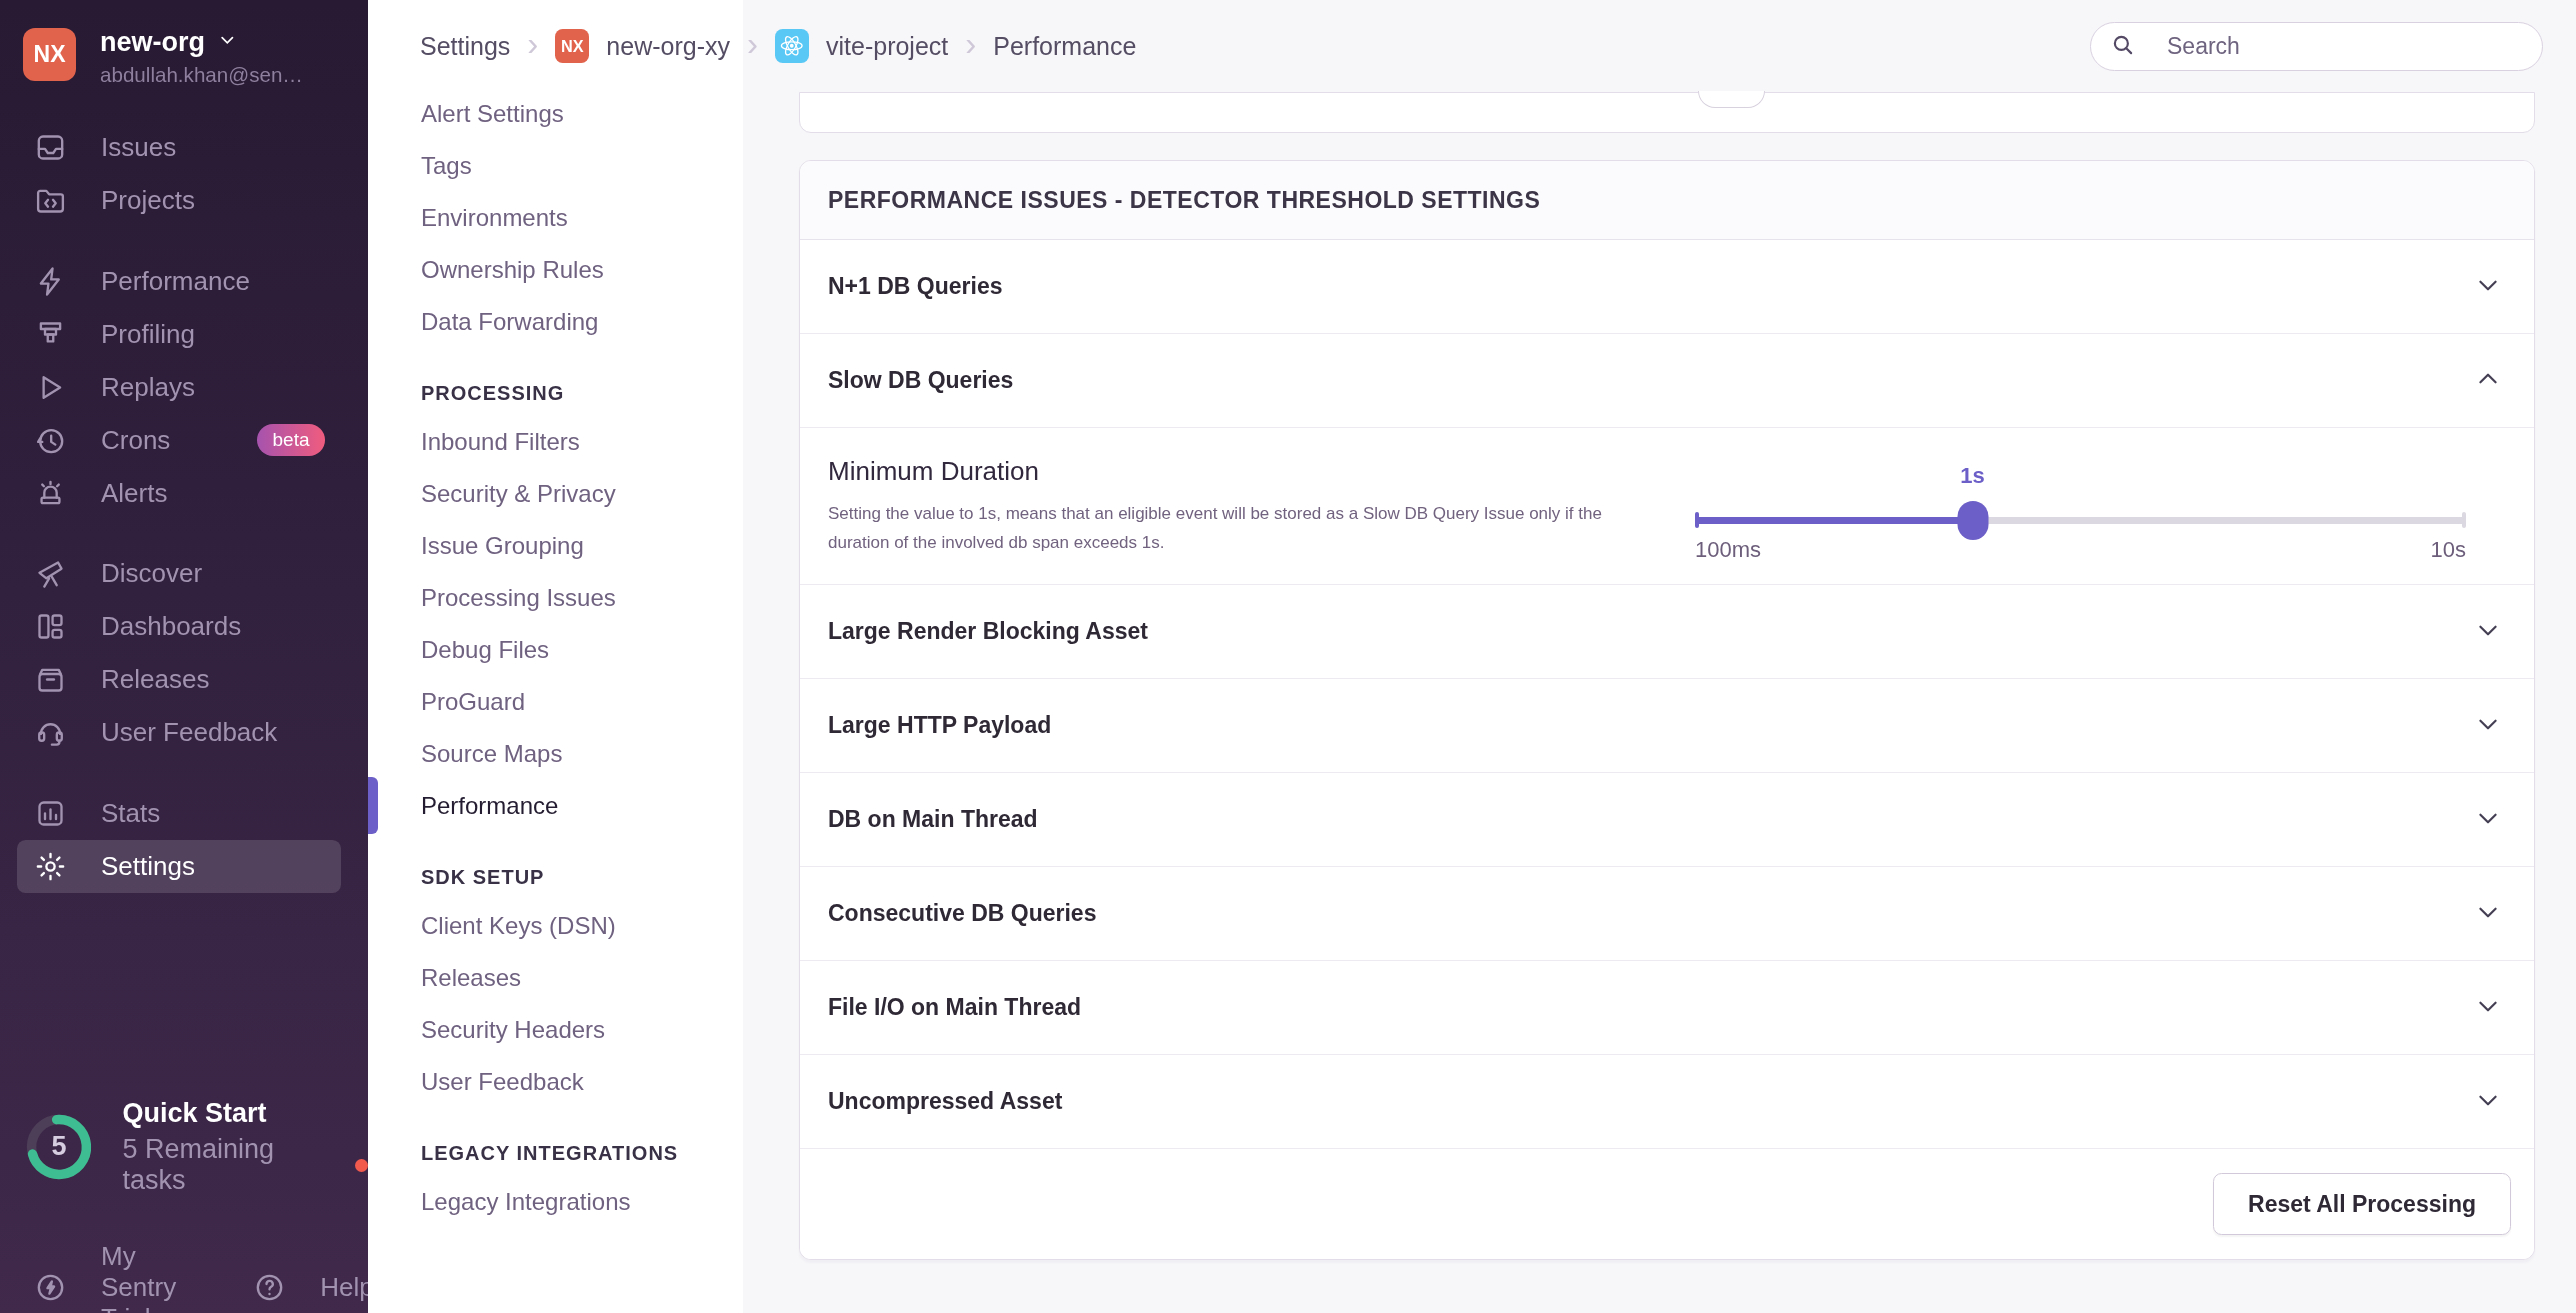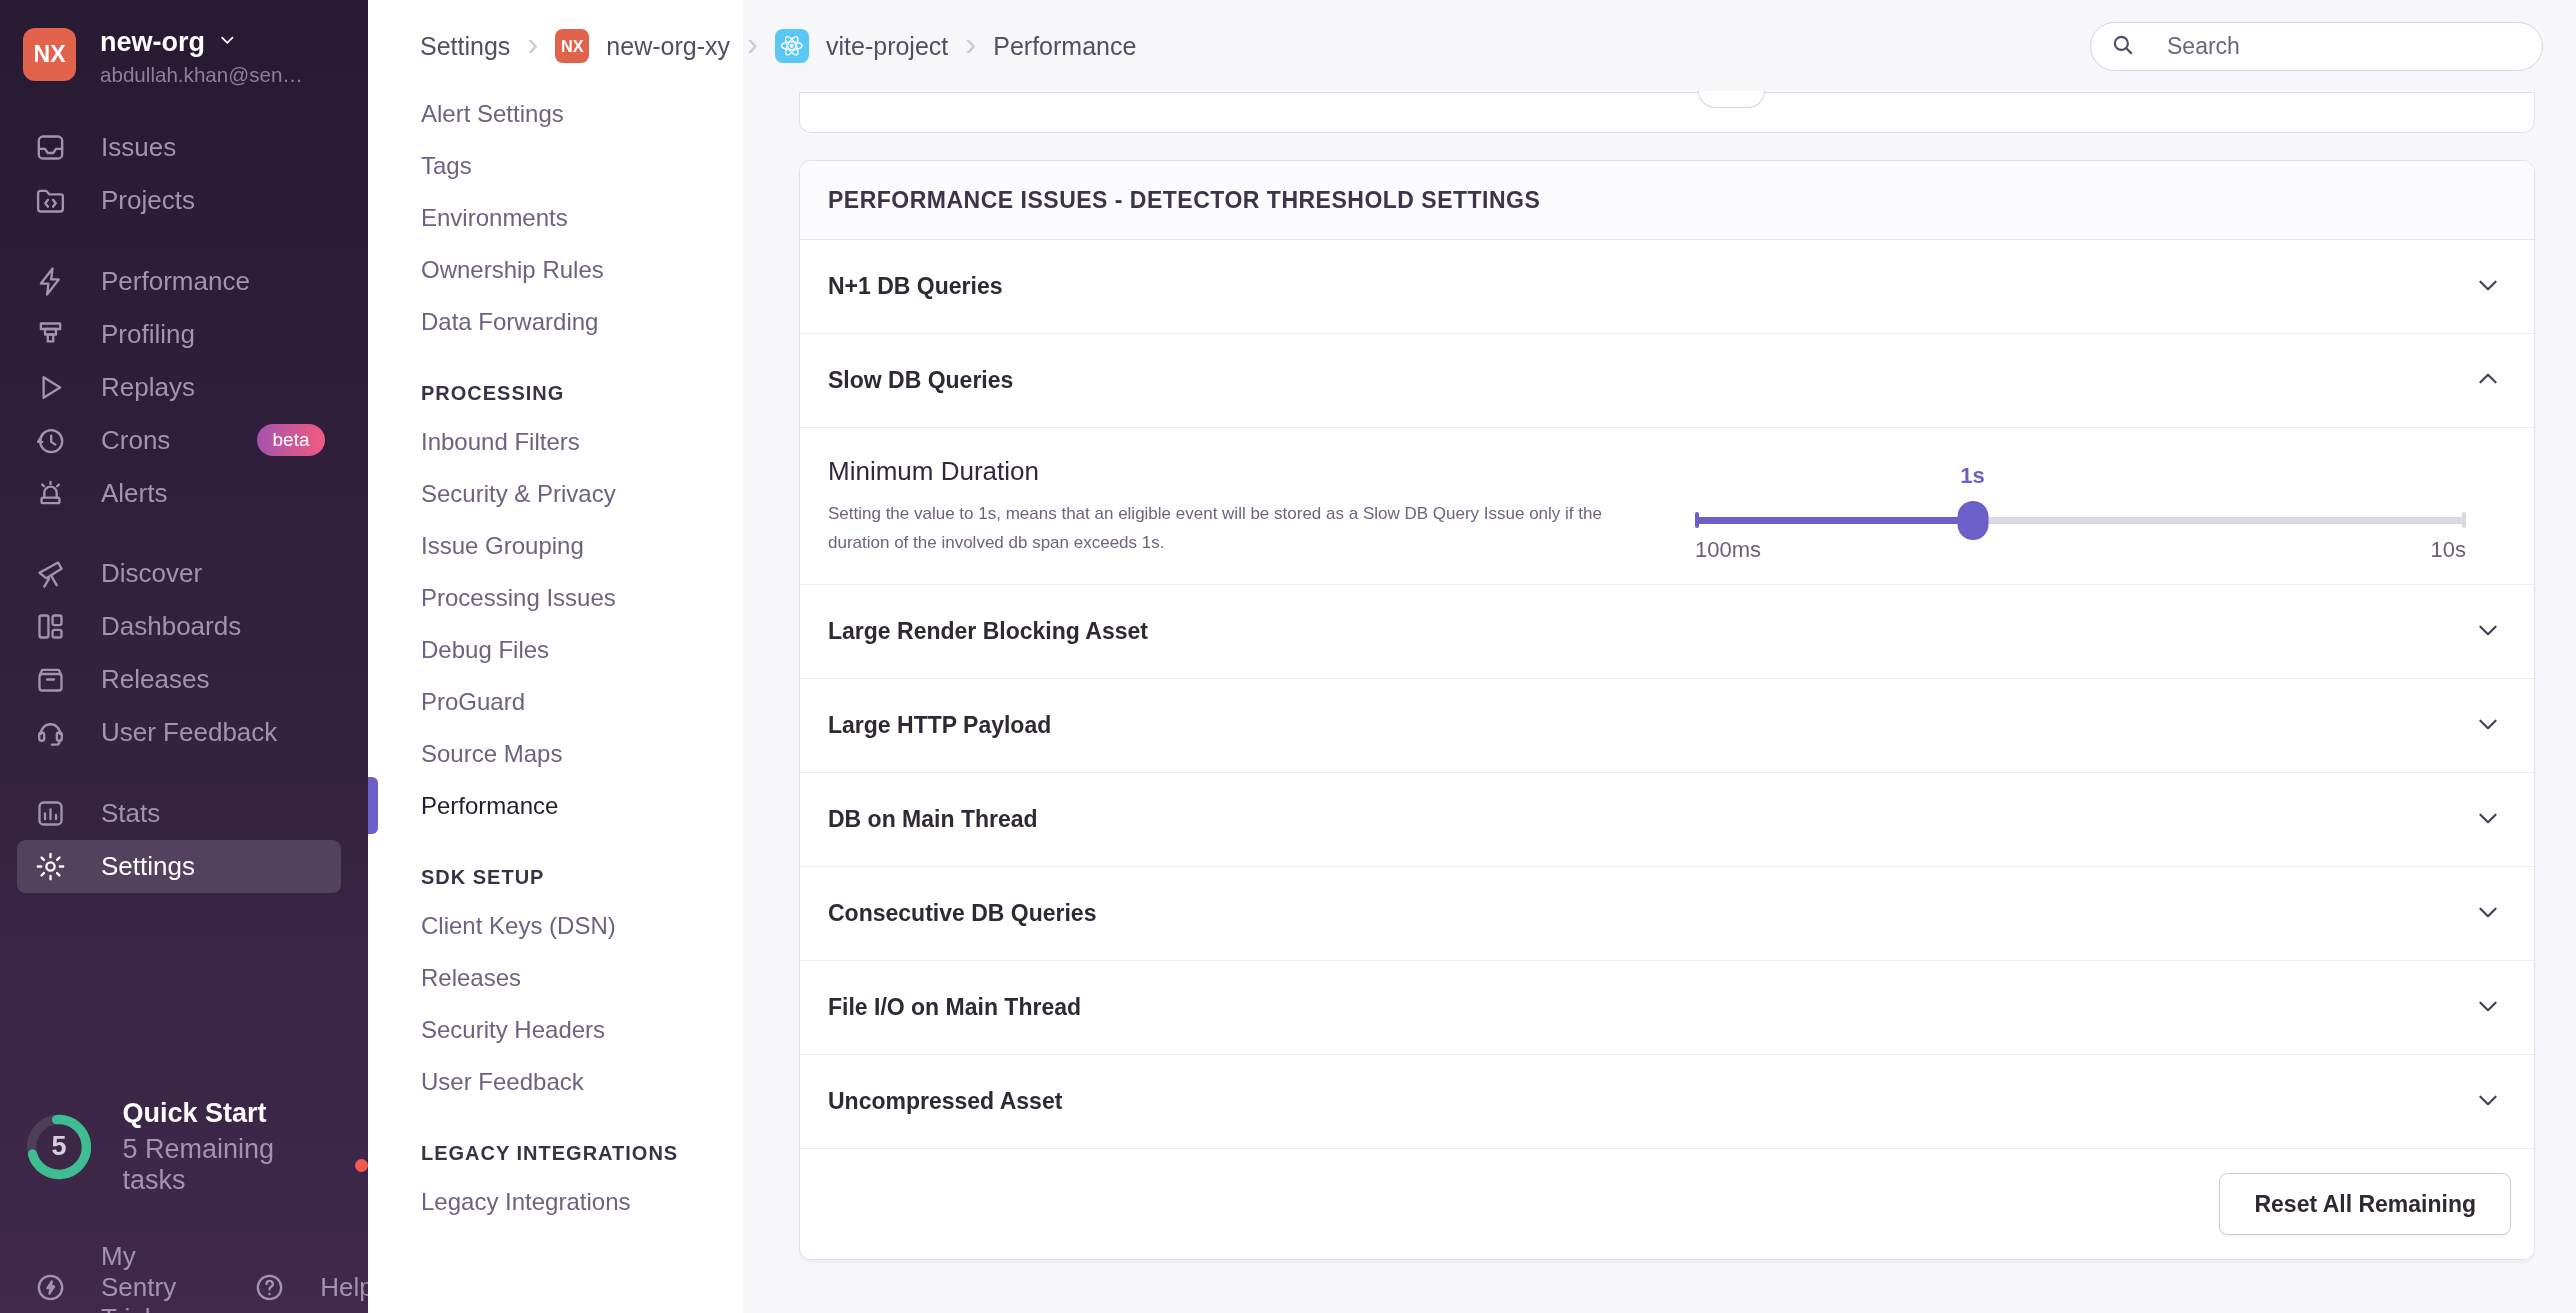--- a/index.html
+++ b/index.html
@@ -439,21 +439,21 @@
           </svg></span>
     </div>
     <div class="row">
       <span class="row-label">Uncompressed Asset</span>
       <span class="chev"><svg width="26" height="26" viewBox="0 0 24 24">
             <polyline points="5,9 12,16 19,9"></polyline>
           </svg></span>
     </div>
 
     <footer class="cardfooter">
-      <button class="reset-btn">Reset All Remaining</button>
+      <button class="reset-btn">Reset All Processing</button>
     </footer>
   </section>
 </main>
 
 <div class="topbar">
   <div class="crumbs">
     <span class="crumb">Settings</span>
     <span class="crumb-sep">›</span>
     <span class="crumb-badge nx">NX</span>
     <span class="crumb">new-org-xy</span>

